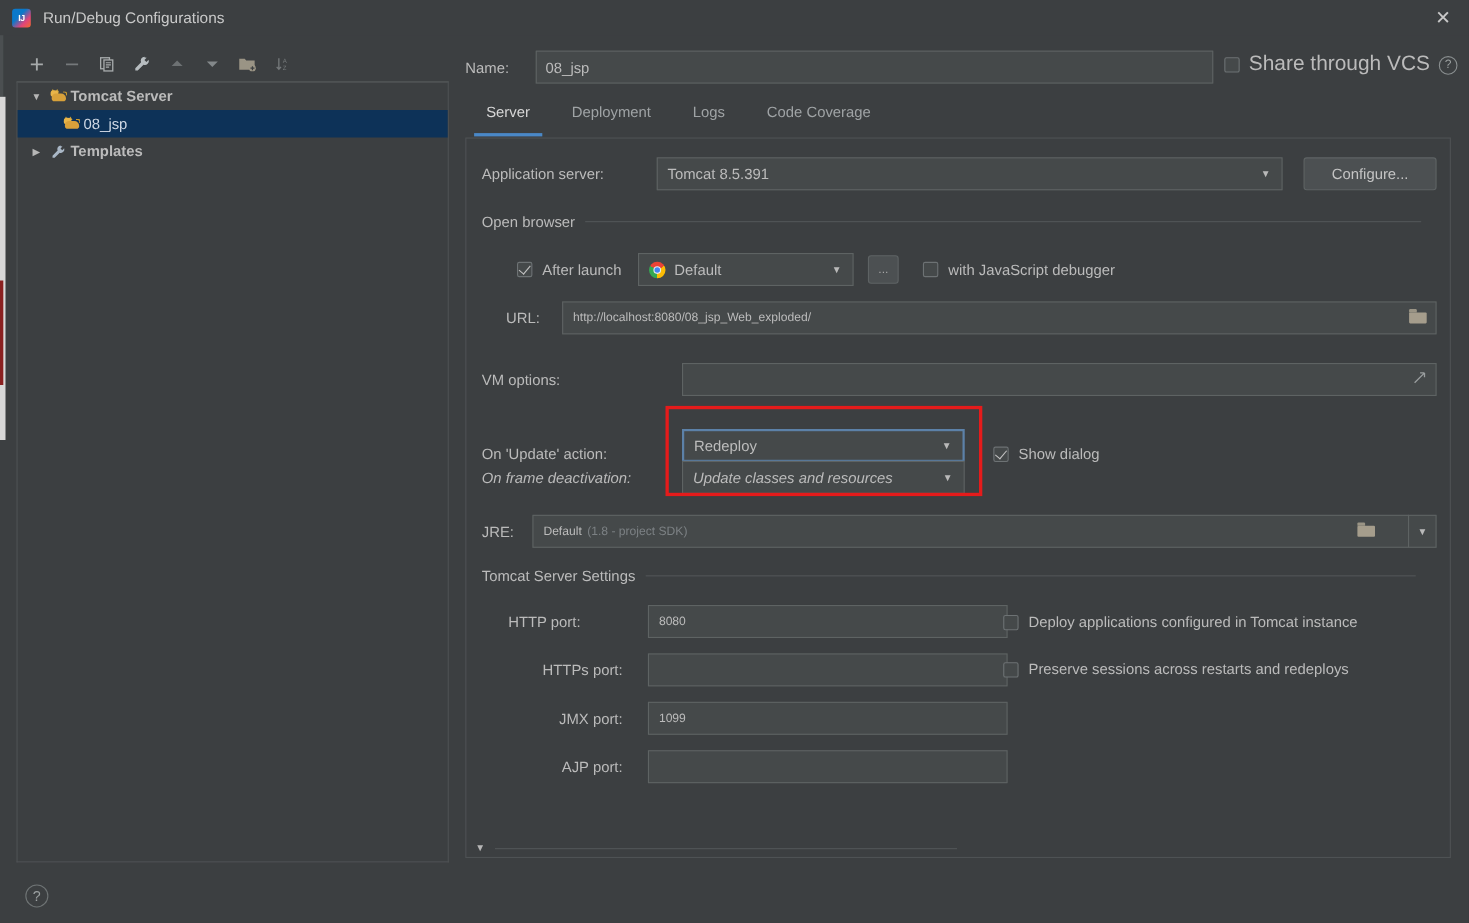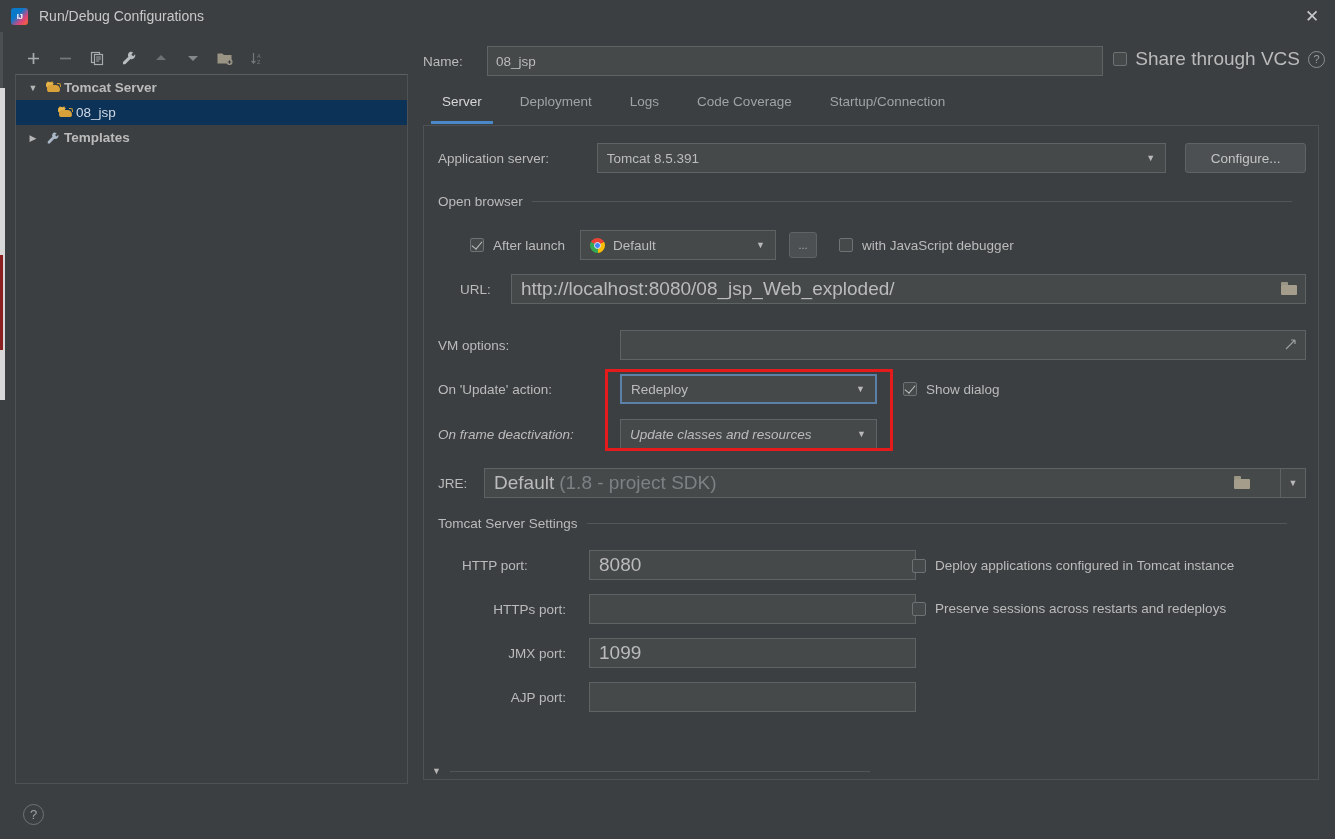--- a/index.html
+++ b/index.html
@@ -173,21 +173,21 @@
 
   
   .group-title {
     position: absolute; display: flex; align-items: center; gap: 9px;
     font-size: 13.5px; color: #bbbbbb; white-space: nowrap;
   }
   .group-title .line { height: 1px; background: #525658; flex: 0 0 auto; }
 
   .inputbox {
     height: 30px; background: #45494a; border: 1px solid #5e6363;
-    color: #bbbbbb; font-size: 19px; padding: 0 9px;
+    color: #bbbbbb; font-size: 11px; padding: 0 9px;
     display: flex; align-items: center; position: relative;
   }
   .inputbox .trailicon {
     position: absolute; right: 8px; top: 50%; transform: translateY(-50%);
     color: #8e9293;
   }
 
   .cbrow { display: flex; align-items: center; gap: 9px; position: absolute; }
   .cbrow .cblabel { font-size: 13.5px; color: #bbbbbb; white-space: nowrap; }
 
@@ -362,21 +362,20 @@
     <div class="cb"></div>
     <div class="vcs-label">Share through VCS</div>
     <div class="helpcircle">?</div>
   </div>
 
   <div class="tabs">
     <div class="tab active">Server</div>
     <div class="tab">Deployment</div>
     <div class="tab">Logs</div>
     <div class="tab">Code Coverage</div>
-    <div class="tab">Startup/Connection</div>
   </div>
 
   <div class="main">
 
     <div class="row" style="left:14px; top:17px; width:868px;">
       <div class="lbl" style="width:159px;">Application server:</div>
       <div class="combo" style="width:570px;">
         <span>Tomcat 8.5.391</span>
         <span class="caret">▼</span>
       </div>
@@ -416,21 +415,21 @@
       <div class="inputbox" style="flex:1;">
         <span></span>
         <span class="trailicon">
           <svg width="13" height="13" viewBox="0 0 13 13">
               <path d="M2 11L11 2M11 2H7M11 2v4" stroke="#9a9e9f" stroke-width="1.2" fill="none"></path>
             </svg>
         </span>
       </div>
     </div>
 
-    <div class="row" style="left:14px; top:248px;">
+    <div class="row" style="left:14px; top:264px;align-items:flex-end;">
       <div class="lbl" style="width:182px;">On 'Update' action:</div>
       <div class="combo focused" style="width:257px;">
         <span>Redeploy</span>
         <span class="caret">▼</span>
       </div>
       <div class="cb checked" style="margin-left:26px;"></div>
       <div class="lbl" style="margin-left:9px;">Show dialog</div>
     </div>
 
     <div class="row" style="left:14px; top:293px;font-style:italic;">

